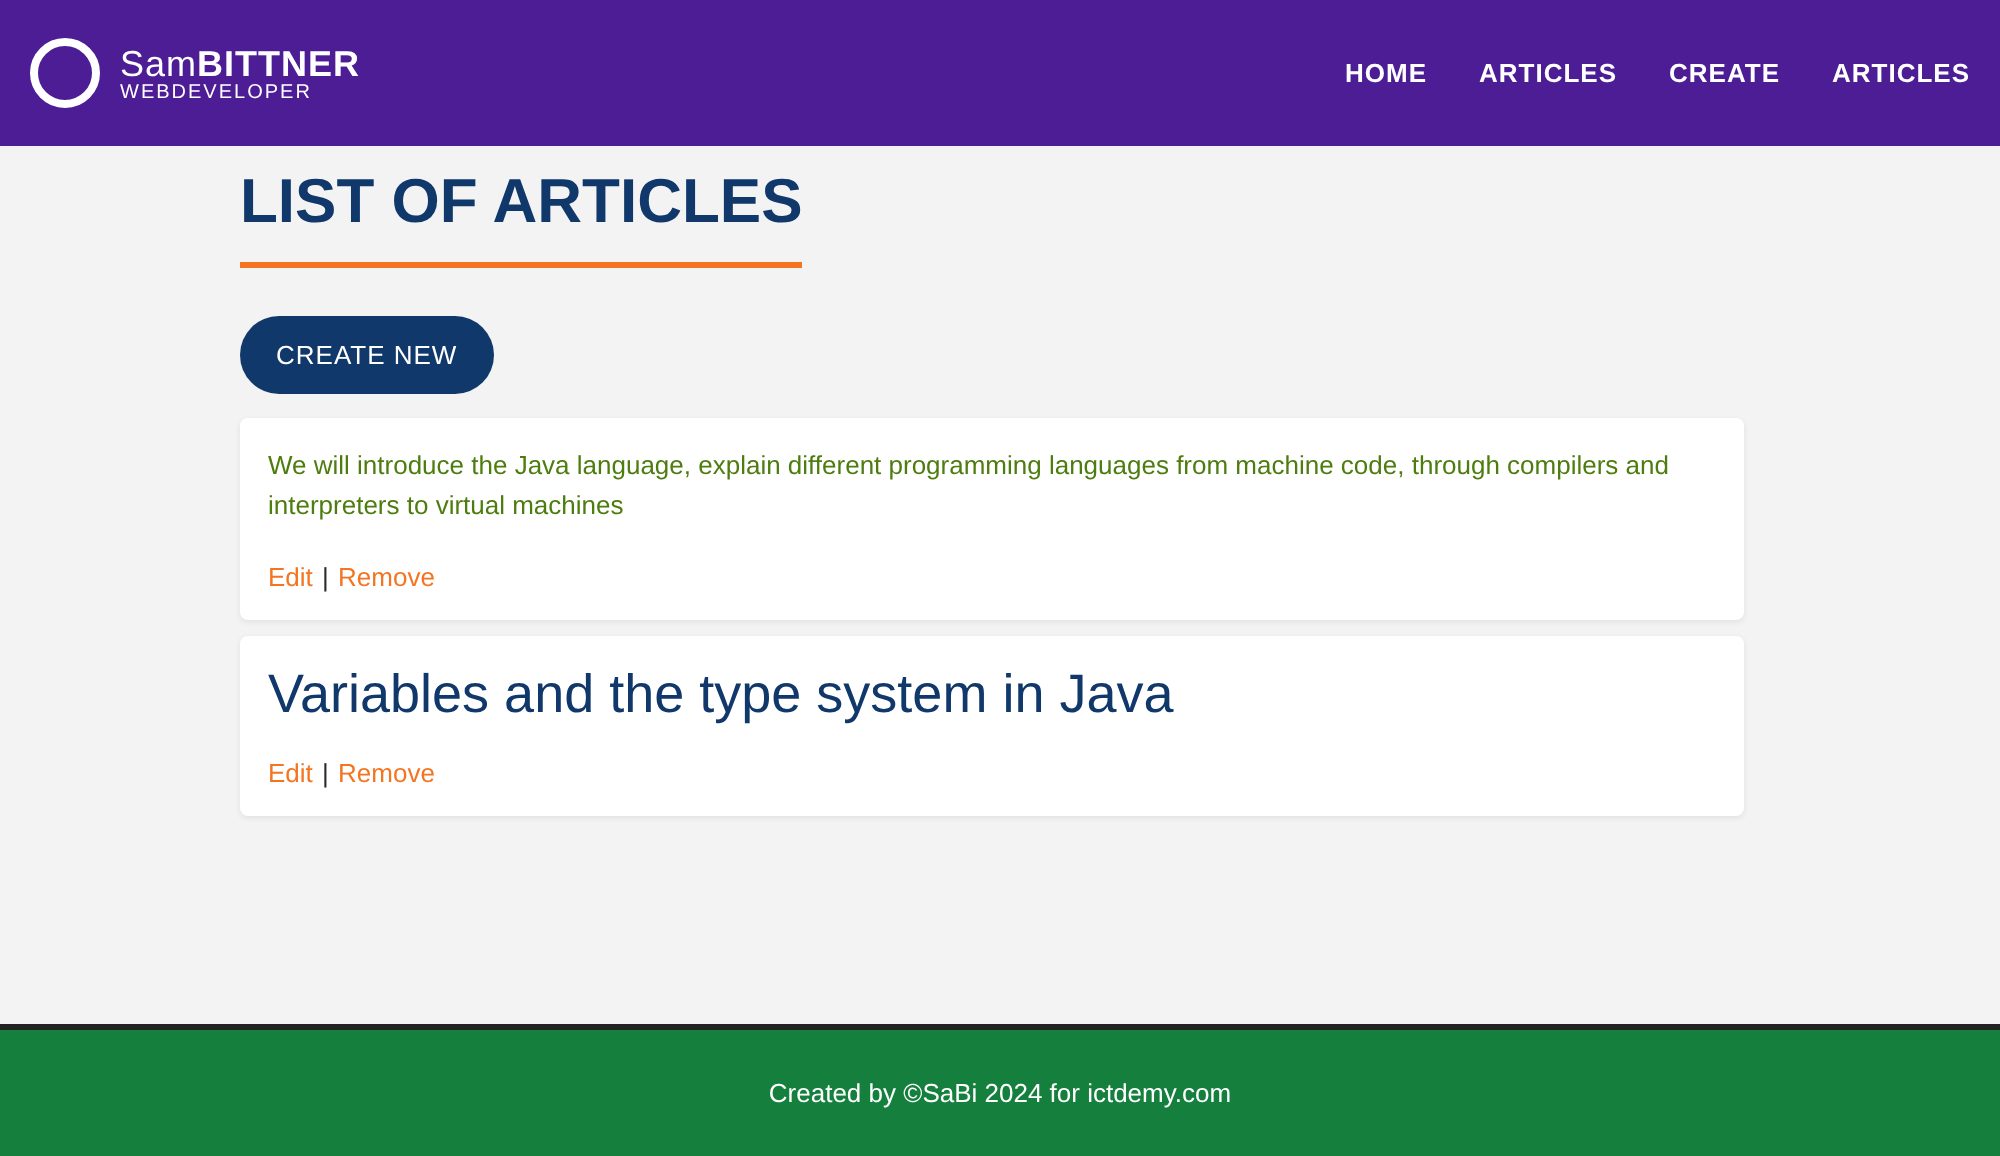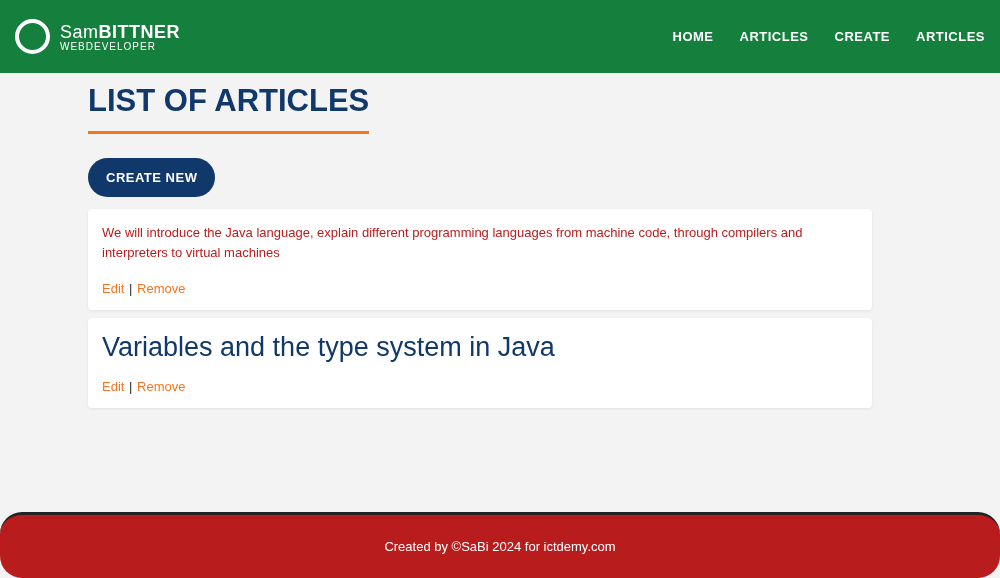--- a/index.html
+++ b/index.html
@@ -12,21 +12,21 @@
       font-family: 'Segoe UI', Tahoma, Geneva, Verdana, sans-serif;
       background-color: #f3f3f3;
       width: 1000px;
       height: 578px;
       overflow: hidden;
       display: flex;
       flex-direction: column;
     }
     
     .header {
-      background-color: #15803d;
+      background-color: #4c1d95;
       height: 73px;
       display: flex;
       justify-content: space-between;
       padding: 0 15px;
     }
     
     .logo-area {
       display: flex;
       align-items: center;
       gap: 10px;
@@ -84,39 +84,39 @@
       letter-spacing: 0.5px;
       padding: 10px 22px;
       border-radius: 20px;
       border: none;
       cursor: pointer;
       margin-left: -4px;
     }
     
     .main {
       flex: 1;
-      padding: 10px 128px 0 88px;
+      padding: 10px 128px 0 120px;
     }
     
     .page-title {
       color: #10386b;
       font-size: 31px;
       font-weight: 800;
       letter-spacing: 0px;
       padding-bottom: 12px;
       border-bottom: 3px solid #f47521;
       display: inline-block;
       margin-bottom: 24px;
     }
     
     .create-btn {
       background-color: #10386b;
       color: white;
       font-size: 13px;
-      font-weight: 700;
+      font-weight: 400;
       letter-spacing: 0.5px;
       padding: 12px 18px;
       border-radius: 20px;
       border: none;
       cursor: pointer;
       margin-bottom: 12px;
     }
     
     .article-card {
       background-color: white;
@@ -128,21 +128,21 @@
     
     .article-title {
       color: #10386b;
       font-size: 27px;
       font-weight: 500;
       margin-bottom: 16px;
       cursor: pointer;
     }
     
     .article-desc {
-      color: #b91c1c;
+      color: #4d7c0f;
       font-size: 13px;
       line-height: 1.55;
       margin-bottom: 18px;
     }
     
     .article-actions {
       font-size: 13px;
       color: #2a2a2a;
     }
     
@@ -150,27 +150,26 @@
       color: #f47521;
       cursor: pointer;
     }
     
     .divider {
       color: #2a2a2a;
       margin: 0 1px;
     }
     
     .footer {
-      background-color: #b91c1c;
+      background-color: #15803d;
       height: 66px;
       display: flex;
       align-items: center;
       justify-content: center;
       border-top: 3px solid #222;
-      border-radius: 22px;
     }
     
     .footer-text {
       color: white;
       font-size: 13px;
     }
   </style>
 </head>
 <body>
 

